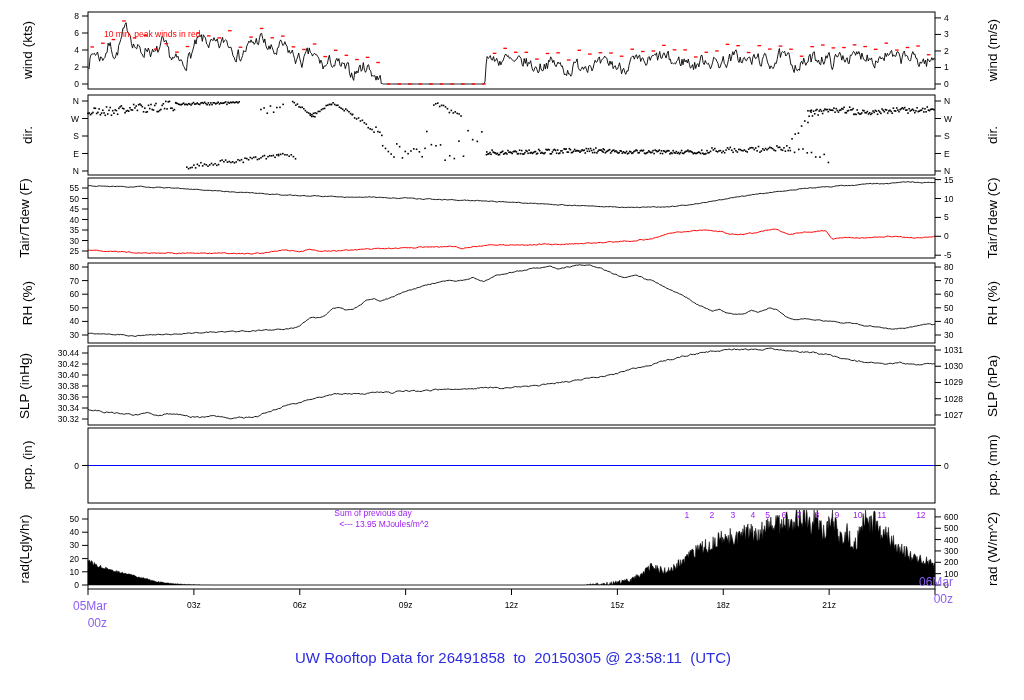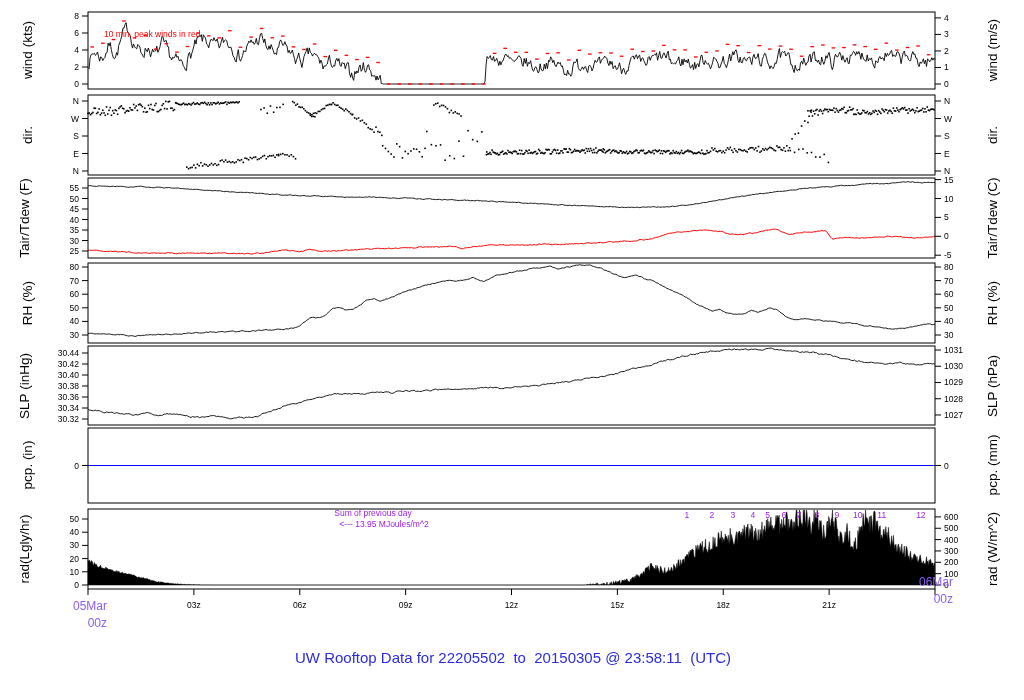--- a/index.html
+++ b/index.html
@@ -1007,14 +1007,14 @@
 
   <div class="datelab" style="left:90px;top:598px">
     <span style="display:block">05Mar</span>
     <span style="display:block">00z</span>
   </div>
   <div class="datelab" style="left:936px;top:574px">
     <span style="display:block">06Mar</span>
     <span style="display:block">00z</span>
   </div>
 
-  <div class="title">UW Rooftop Data for 22205502  to  20150305 @ 23:58:11  (UTC)</div>
+  <div class="title">UW Rooftop Data for 26491858  to  20150305 @ 23:58:11  (UTC)</div>
 </div>
 
 </body></html>

